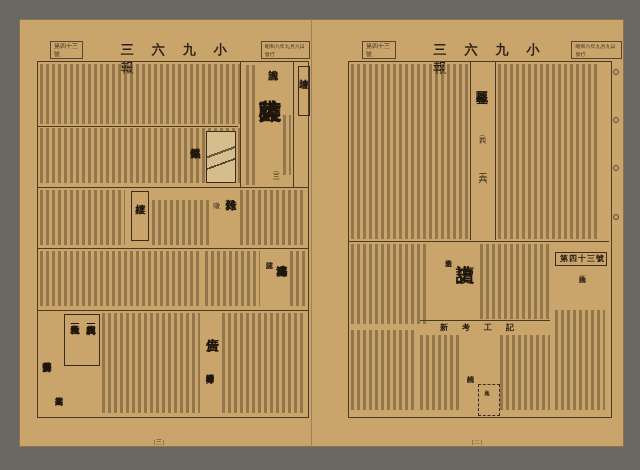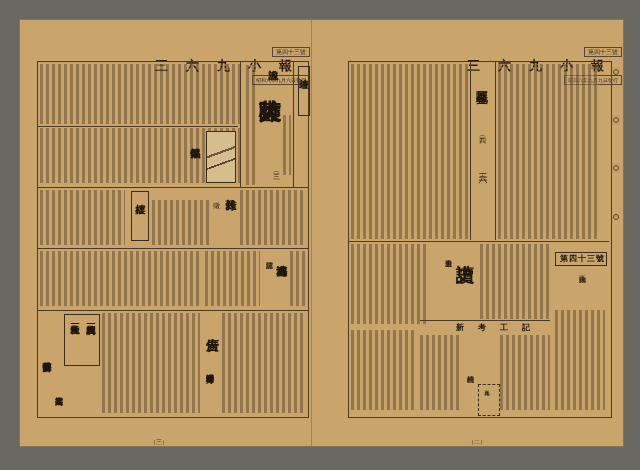--- a/index.html
+++ b/index.html
@@ -1,20 +1,20 @@
 <!DOCTYPE html>
 <html><head>
   <meta charset="utf-8">
   <style>
     html,body{margin:0;padding:0;}
     body{width:640px;height:470px;background:#6a6862;position:relative;overflow:hidden;font-family:"DejaVu Serif",serif;}
     .sheet{position:absolute;left:19px;top:19px;width:605px;height:428px;background:#c9a46b;
       box-shadow:0 0 0 1px #8a7450 inset;}
     .fold{position:absolute;left:311px;top:19px;width:1px;height:428px;background:#9d8258;}
-    .mast{position:absolute;top:47px;height:18px;display:flex;align-items:flex-end;flex-direction:column;}
+    .mast{position:absolute;top:41px;height:18px;display:flex;align-items:flex-start;}
     .mast .title{font-size:13px;letter-spacing:18px;color:#2a1f14;font-weight:bold;}
     .mast .issue{font-size:6px;color:#3a2c1c;border:1px solid #5a4630;padding:0 3px;line-height:8px;}
     .mast .date{font-size:5px;color:#3a2c1c;border:1px solid #5a4630;padding:0 3px;line-height:8px;}
     .frame{position:absolute;border:1px solid #4a3a26;}
     .col-text{position:absolute;background:
       repeating-linear-gradient(90deg, rgba(60,45,28,.55) 0 3px, transparent 3px 6px),
       repeating-linear-gradient(0deg, transparent 0 2px, rgba(201,164,107,.75) 2px 4px);
       opacity:.7;}
     .hr{position:absolute;height:1px;background:#4a3a26;}
     .vr{position:absolute;width:1px;background:#4a3a26;}
@@ -110,20 +110,20 @@
 <div class="col-text" style="left:351px;top:244px;width:75px;height:80px"></div>
 <div class="vhead" style="left:456px;top:250px;font-size:18px">史讀</div>
 <div class="vsmall" style="left:444px;top:254px">雅名士瑣史</div>
 <div class="col-text" style="left:480px;top:244px;width:70px;height:75px"></div>
 <div class="box" style="left:555px;top:252px;width:50px;height:12px"></div>
 <div style="position:absolute;left:560px;top:253px;font-size:8px;font-weight:bold;color:#1f160d;letter-spacing:1px">第四十三號</div>
 <div class="vsmall" style="left:578px;top:270px">人物百詠</div>
 <div class="col-text" style="left:555px;top:310px;width:50px;height:100px"></div>
 
 <div class="hr" style="left:420px;top:320px;width:130px"></div>
-<div style="position:absolute;left:456px;top:322px;font-size:8px;font-weight:bold;color:#1f160d;letter-spacing:14px;direction:rtl">新考工記</div>
+<div style="position:absolute;left:440px;top:322px;font-size:8px;font-weight:bold;color:#1f160d;letter-spacing:14px;direction:rtl">新考工記</div>
 <div class="col-text" style="left:420px;top:335px;width:40px;height:75px"></div>
 <div class="box" style="left:478px;top:384px;width:20px;height:30px;border-style:dashed"></div>
 <div class="vsmall" style="left:484px;top:386px;font-size:5px">三六九小報</div>
 <div class="vsmall" style="left:466px;top:370px">嶠竹枝詞</div>
 <div class="col-text" style="left:500px;top:335px;width:50px;height:75px"></div>
 <div class="col-text" style="left:351px;top:330px;width:65px;height:80px"></div>
 <div class="pageno" style="left:468px;top:438px">（二）</div>
 
 </body></html>

